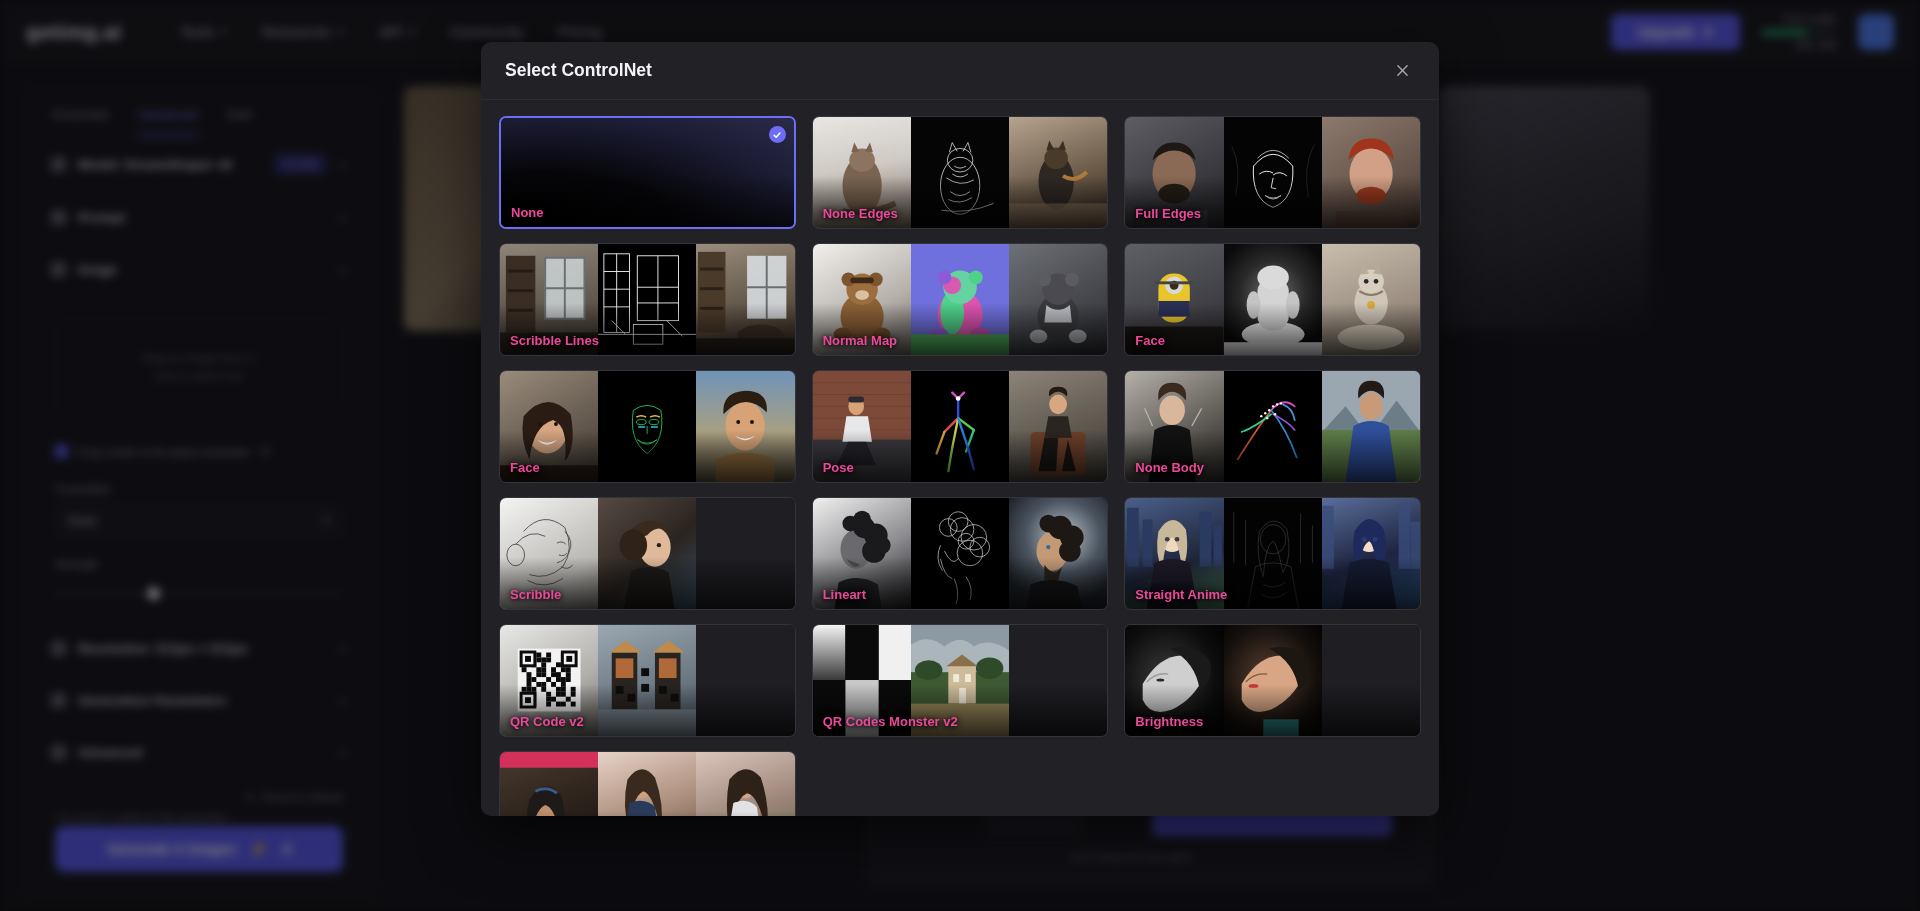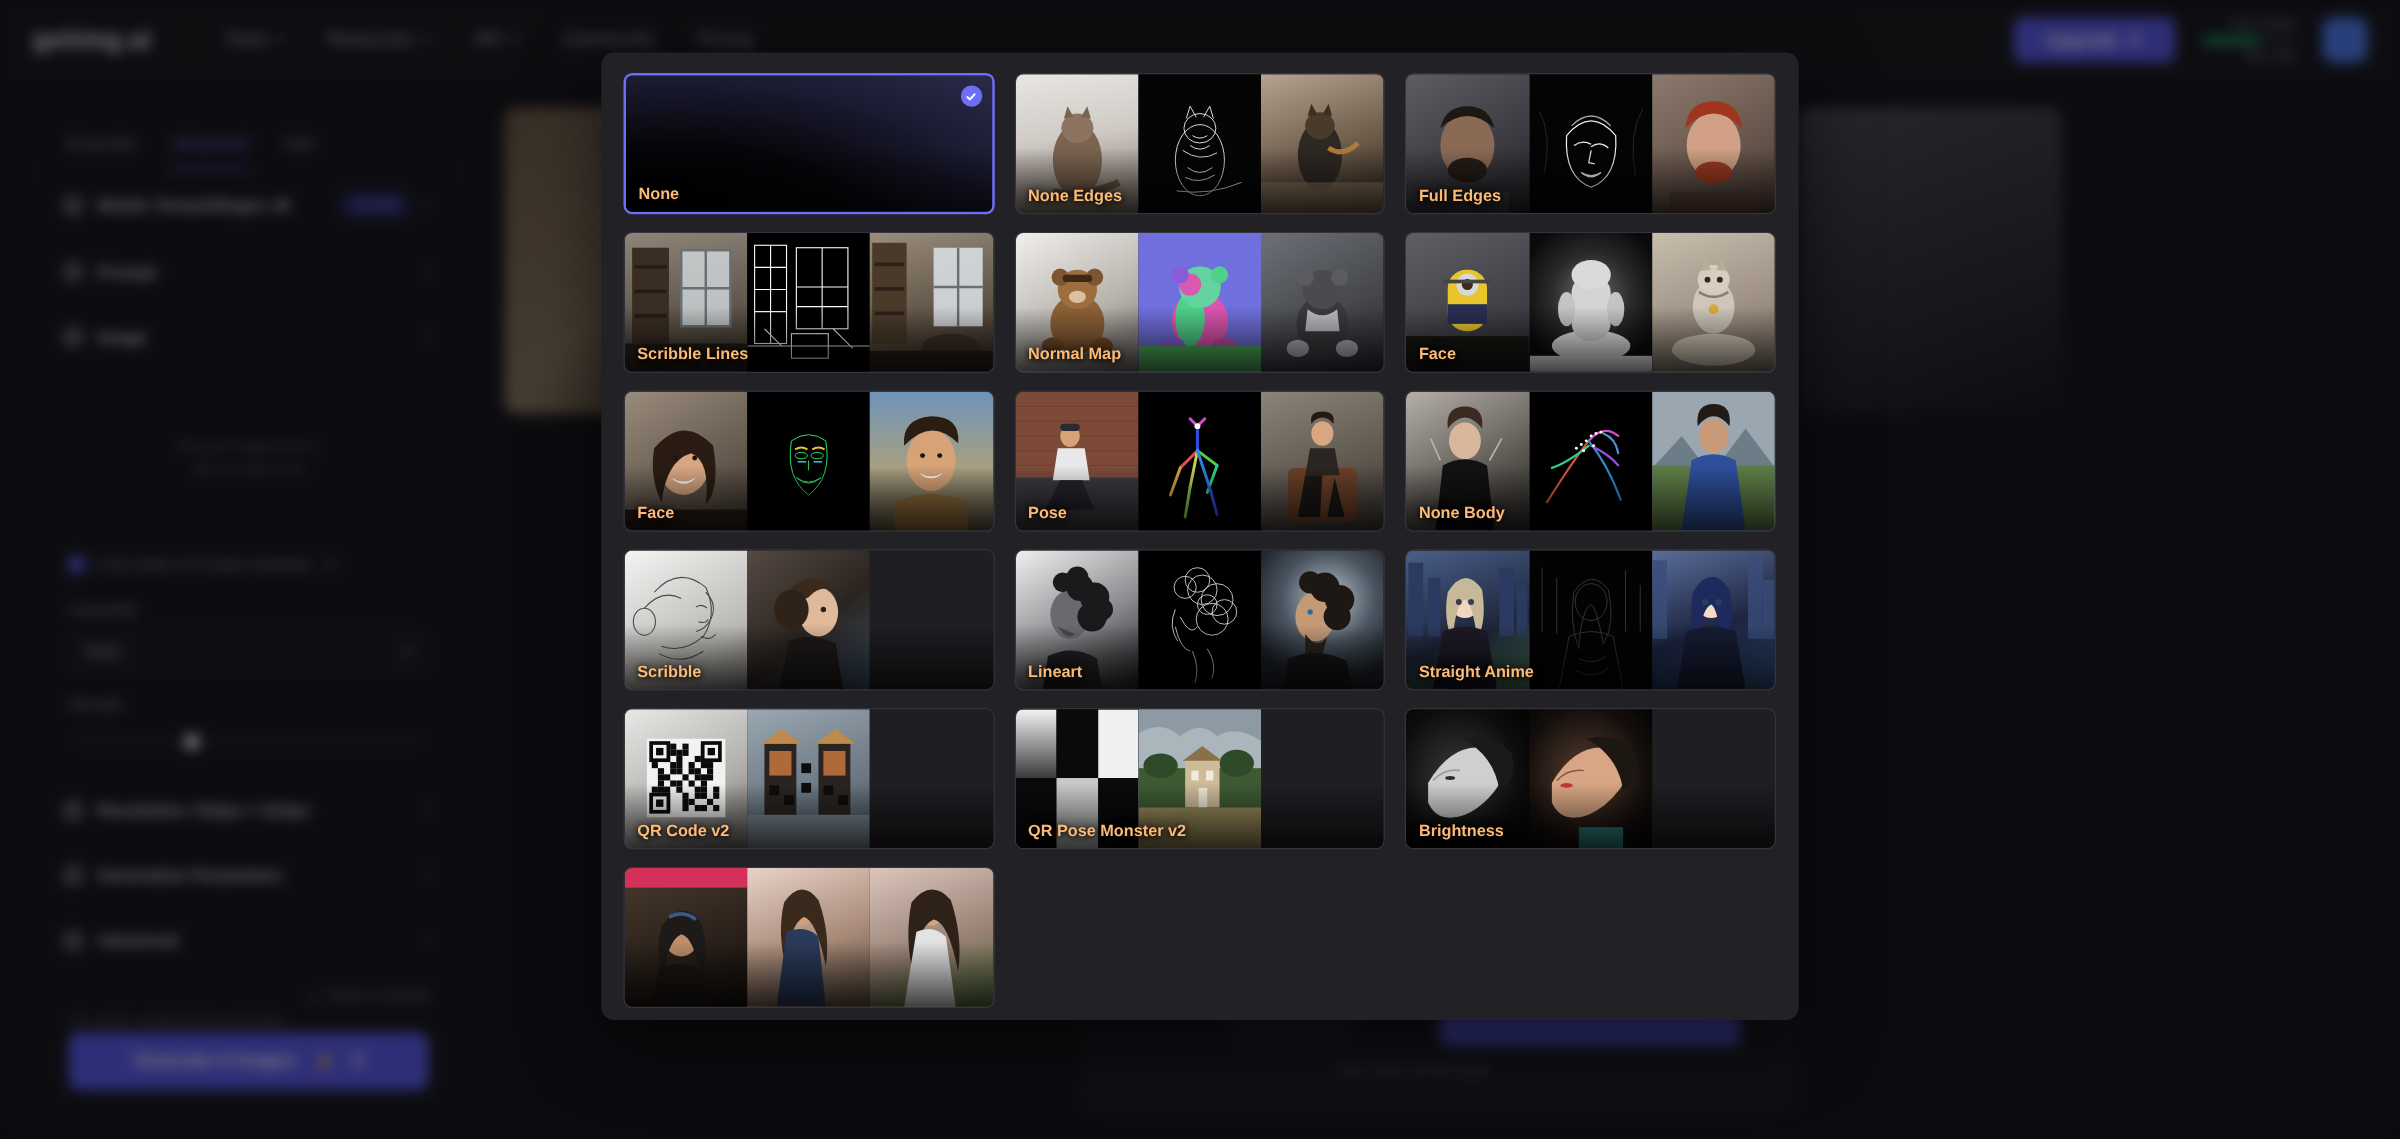--- a/index.html
+++ b/index.html
@@ -107,21 +107,21 @@
   .card {
     position: relative; height: 113px; border-radius: 7px; overflow: hidden;
     border: 1px solid #34343c; background: #1b1b20; cursor: pointer;
   }
   .card.selected { border: 2px solid #6d6df6; background: #2b2b47; }
   .card-strip { position: absolute; inset: 0; display: flex; }
   .panel { flex: 1 1 0; min-width: 0; position: relative; overflow: hidden; }
   .panel.empty { background: #1e1e23; }
   .card-label {
     position: absolute; left: 10px; bottom: 7px; z-index: 4;
-    color: #fdba74; font-size: 13px; font-weight: 700;
+    color: #ec4899; font-size: 13px; font-weight: 700;
     text-shadow: 0 1px 4px rgba(0,0,0,.95), 0 0 9px rgba(0,0,0,.85);
   }
   .card-fade { position: absolute; left: 0; right: 0; bottom: 0; height: 52px; z-index: 3;
     background: linear-gradient(to top, rgba(0,0,0,.72), rgba(0,0,0,0)); }
   .check-badge {
     position: absolute; right: 8px; top: 8px; z-index: 5;
     width: 17px; height: 17px; border-radius: 50%; background: #6d6df6;
     display: flex; align-items: center; justify-content: center;
   }
   .check-badge svg { width: 10px; height: 10px; }
@@ -256,20 +256,28 @@
   <div class="preview-card2"></div>
   <div class="bottom-card"></div>
   <div class="bc-btn-a"></div>
   <div class="bc-btn-b"></div>
   <div class="bc-note">Don't show me this again</div>
 </div>
 
 <div id="modal-scrim"></div>
 
 <div id="modal">
+  <div class="modal-header">
+    <div class="modal-title">Select ControlNet</div>
+    <div class="modal-close">
+      <svg viewBox="0 0 14 14" width="13" height="13" aria-hidden="true">
+        <path d="M2 2 L12 12 M12 2 L2 12" stroke="#a6a6b0" stroke-width="1.5" stroke-linecap="round" fill="none"></path>
+      </svg>
+    </div>
+  </div>
 
   <div class="modal-body">
     <div class="grid" id="grid">
         <div class="card selected">
           <div class="none-bg"></div>
           <div class="card-fade"></div>
           <div class="card-label">None</div>
           <div class="check-badge">
             <svg viewBox="0 0 12 12">
               <path d="M2.5 6.2 L5 8.6 L9.5 3.6" stroke="#fff" stroke-width="1.8" fill="none" stroke-linecap="round" stroke-linejoin="round"></path>
@@ -867,21 +875,21 @@
                   <rect x="43" y="50" width="6" height="8"></rect>
                   <rect x="55" y="50" width="6" height="8"></rect>
                   <rect x="49" y="64" width="7" height="16"></rect>
                 </g>
                 <rect x="0" y="80" width="100" height="33" fill="#9a8a5a"></rect>
               </svg>
             </div>
             <div class="panel empty"></div>
           </div>
           <div class="card-fade"></div>
-          <div class="card-label">QR Pose Monster v2</div>
+          <div class="card-label">QR Codes Monster v2</div>
         </div>
         <div class="card">
           <div class="card-strip">
             <div class="panel" style="background: radial-gradient(70% 70% at 42% 48%, rgb(58, 58, 58) 0%, rgb(13, 13, 13) 70%, rgb(4, 4, 4) 100%);">
               <svg viewBox="0 0 100 113" preserveAspectRatio="none" style="position:absolute;inset:0;width:100%;height:100%">
                 <path d="M18 60 q20 -34 48 -28 q14 4 16 18 q-12 26 -34 36 q-22 8 -30 -10Z" fill="#cfcfcf"></path>
                 <path d="M46 24 q26 -6 40 12 q6 20 -10 30 q-4 -28 -30 -42Z" fill="#1a1a1a"></path>
                 <path d="M22 58 q10 -10 22 -8" stroke="#9a9a9a" stroke-width="1.4" fill="none"></path>
                 <ellipse cx="36" cy="56" rx="4" ry="1.6" fill="#2a2a2a"></ellipse>
               </svg>

